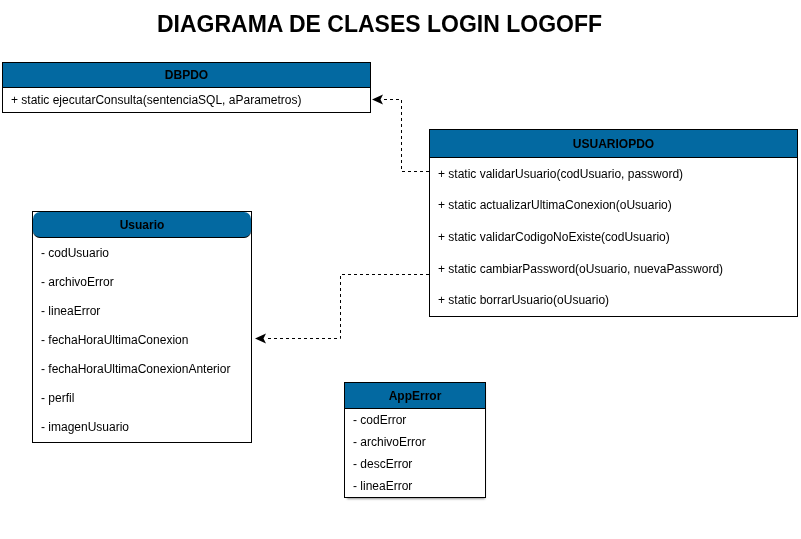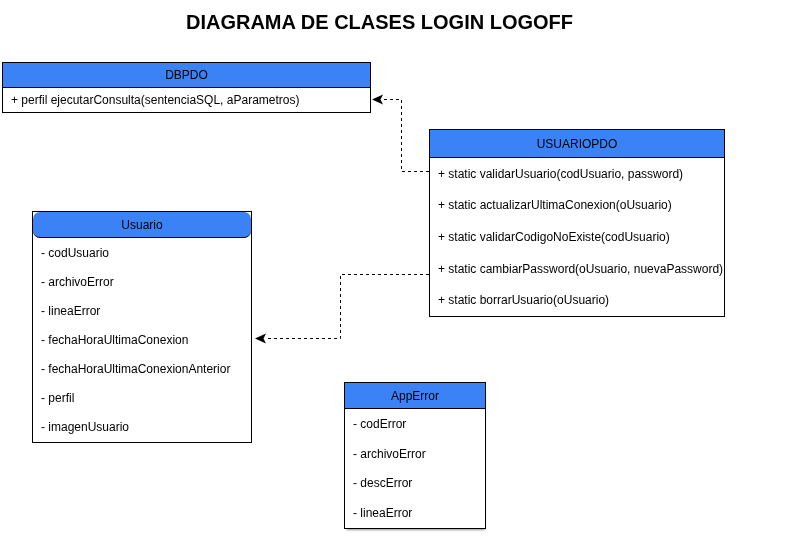--- a/index.html
+++ b/index.html
@@ -12,36 +12,36 @@
   }
   .page {
     position: relative;
     width: 801px; height: 539px;
     background: #ffffff;
   }
   .diagram-title {
     position: absolute;
     top: 11px; left: 0; width: 731px;
     text-align: center;
-    font-size: 20px;
+    font-size: 23px;
     font-weight: bold;
     white-space: nowrap;
     padding-left: 28px;
   }
   .uml-class {
     position: absolute;
     border: 1px solid #000000;
     background: #ffffff;
     display: flex;
     flex-direction: column;
   }
   .uml-header {
-    background: #3b82f6;
+    background: #0369a1;
     border-bottom: 1px solid #000000;
-    font-weight: normal;
+    font-weight: bold;
     font-size: 12px;
     display: flex;
     align-items: center;
     justify-content: center;
     flex: 0 0 auto;
   }
   .uml-body {
     flex: 1 1 auto;
     display: flex;
     flex-direction: column;
@@ -49,25 +49,25 @@
   .uml-member {
     flex: 1 1 0;
     display: flex;
     align-items: center;
     padding-left: 8px;
     font-size: 12px;
     white-space: nowrap;
   }
   #box-dbpdo      { left: 2px;   top: 62px;  width: 369px; height: 51px; }
   #box-dbpdo .uml-header      { height: 25px; }
-  #box-usuariopdo { left: 429px; top: 129px; width: 296px; height: 188px; }
+  #box-usuariopdo { left: 429px; top: 129px; width: 369px; height: 188px; }
   #box-usuariopdo .uml-header { height: 28px; }
   #box-usuario    { left: 32px;  top: 211px; width: 220px; height: 232px; }
   #box-usuario .uml-header    { height: 26px; border-radius: 7px; }
-  #box-apperror   { left: 344px; top: 382px; width: 142px; height: 147px;
+  #box-apperror   { left: 344px; top: 382px; width: 142px; height: 116px;
                     box-shadow: 1px 3px 2px -2px rgba(110,110,110,0.75); text-align: center; }
   #box-apperror .uml-header   { height: 26px; }
   .connectors {
     position: absolute;
     left: 0; top: 0;
     width: 801px; height: 539px;
     pointer-events: none;
   }
   .connectors path {
     fill: none;
@@ -83,21 +83,21 @@
 </head>
 <body>
 
 <div class="page">
 
   <div class="diagram-title">DIAGRAMA DE CLASES LOGIN LOGOFF</div>
 
   <div class="uml-class" id="box-dbpdo">
     <div class="uml-header">DBPDO</div>
     <div class="uml-body">
-      <div class="uml-member">+ perfil ejecutarConsulta(sentenciaSQL, aParametros)</div>
+      <div class="uml-member">+ static ejecutarConsulta(sentenciaSQL, aParametros)</div>
     </div>
   </div>
 
   <div class="uml-class" id="box-usuariopdo">
     <div class="uml-header">USUARIOPDO</div>
     <div class="uml-body">
       <div class="uml-member">+ static validarUsuario(codUsuario, password)</div>
       <div class="uml-member">+ static actualizarUltimaConexion(oUsuario)</div>
       <div class="uml-member">+ static validarCodigoNoExiste(codUsuario)</div>
       <div class="uml-member">+ static cambiarPassword(oUsuario, nuevaPassword)</div>

